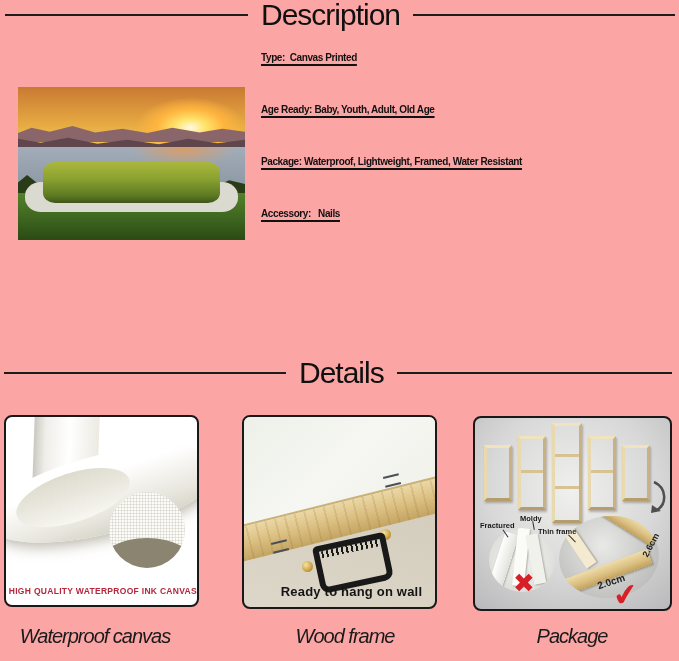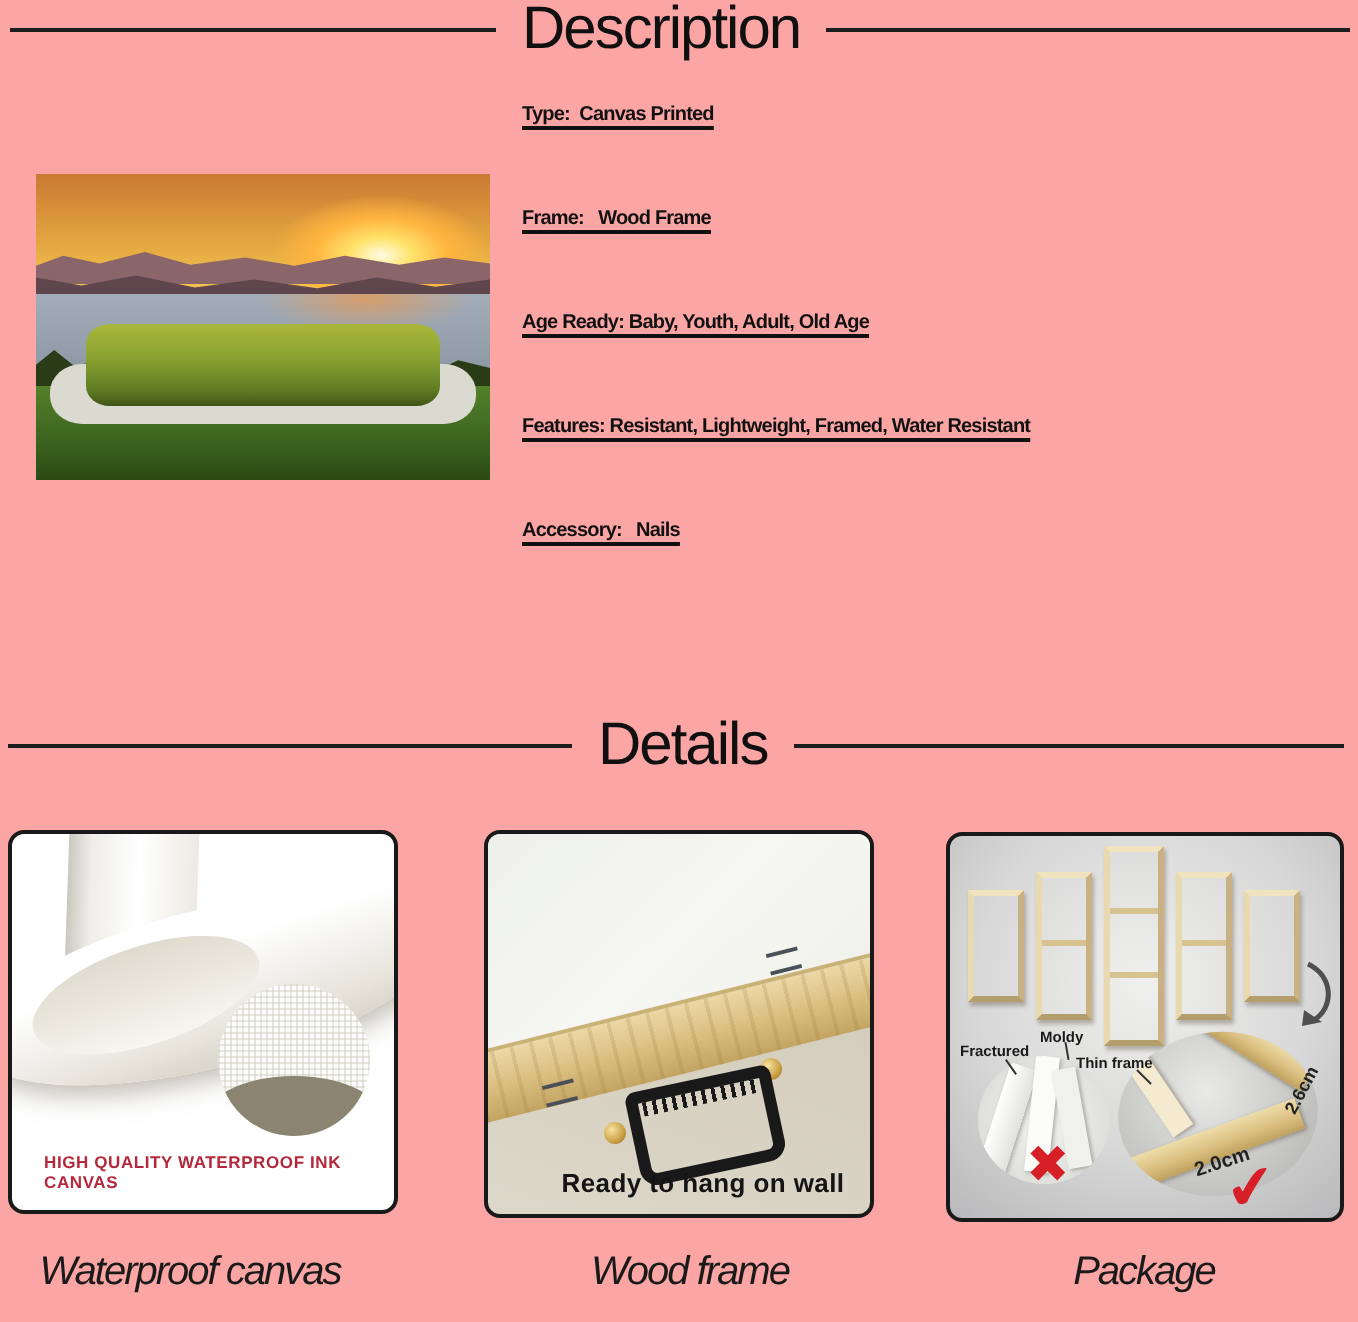--- a/index.html
+++ b/index.html
@@ -55,22 +55,22 @@
   #card1 .curl{left:-12%;top:20%;width:126%;height:42%;border-radius:50%;transform:rotate(-14deg);
     background:linear-gradient(175deg,#ffffff 30%,#e7e5dc 72%,#cfccc0 100%);
     box-shadow:0 10px 14px -6px rgba(128,122,100,.55);}
   #card1 .curl2{left:4%;top:30%;width:62%;height:26%;border-radius:50%;transform:rotate(-18deg);
     background:linear-gradient(180deg,#dedbce,#f7f6f0);}
   #card1 .swatch{left:54%;top:40%;width:76px;height:76px;border-radius:50%;overflow:hidden;
     background:repeating-linear-gradient(90deg,rgba(198,196,182,.4) 0 1px,transparent 1px 3px),
                repeating-linear-gradient(0deg,rgba(198,196,182,.4) 0 1px,transparent 1px 3px),#fcfcfa;}
   #card1 .swatch .soil{left:-12%;bottom:-16%;width:124%;height:56%;border-radius:50% 50% 50% 50%/60% 60% 40% 40%;
     background:#8b8470;}
-  #card1 .redtext{left:0;right:0;bottom:9px;text-align:left;font-weight:700;font-size:8.5px;
-    letter-spacing:.3px;color:#b5273a;margin-left:16px;}
+  #card1 .redtext{left:0;right:0;bottom:9px;text-align:right;font-weight:700;font-size:8.5px;
+    letter-spacing:.3px;color:#b5273a;}
 
   
   #card2{background:linear-gradient(200deg,#cfc8b8,#ddd7c9);}
   #card2 .canvasback{left:-30%;top:-48%;width:160%;height:100%;transform:rotate(-14deg);
     background:linear-gradient(150deg,#e6e9e1 0%,#f6f7f2 60%,#eceee6 100%);
     box-shadow:0 3px 6px rgba(90,90,70,.4);}
   #card2 .woodbar{left:-25%;top:84px;width:150%;height:34px;transform:rotate(-14deg);
     background:repeating-linear-gradient(90deg,rgba(150,115,55,.18) 0 2px,transparent 2px 10px),
                linear-gradient(180deg,#ecd8a6 0%,#d9bd7e 55%,#c3a462 100%);
     border-top:2px solid #cab176;}
@@ -153,23 +153,22 @@
     <div class="lake"></div>
     <div class="lake-glow"></div>
     <div class="trees"></div>
     <div class="fairway"></div>
     <div class="ring"></div>
     <div class="plateau"></div>
   </div>
 
   <ul class="desc-list">
     <li><span>Type:  Canvas Printed</span></li>
-    <li><span>Frame:   Wood Frame</span></li>
     <li><span>Age Ready: Baby, Youth, Adult, Old Age</span></li>
-    <li><span>Features: Resistant, Lightweight, Framed, Water Resistant</span></li>
+    <li><span>Package: Waterproof, Lightweight, Framed, Water Resistant</span></li>
     <li><span>Accessory:   Nails</span></li>
   </ul>
 
   <div class="sec-header" id="details-header">
     <span class="rule left"></span>
     <span class="title">Details</span>
     <span class="rule right"></span>
   </div>
 
   <div class="card" id="card1">

